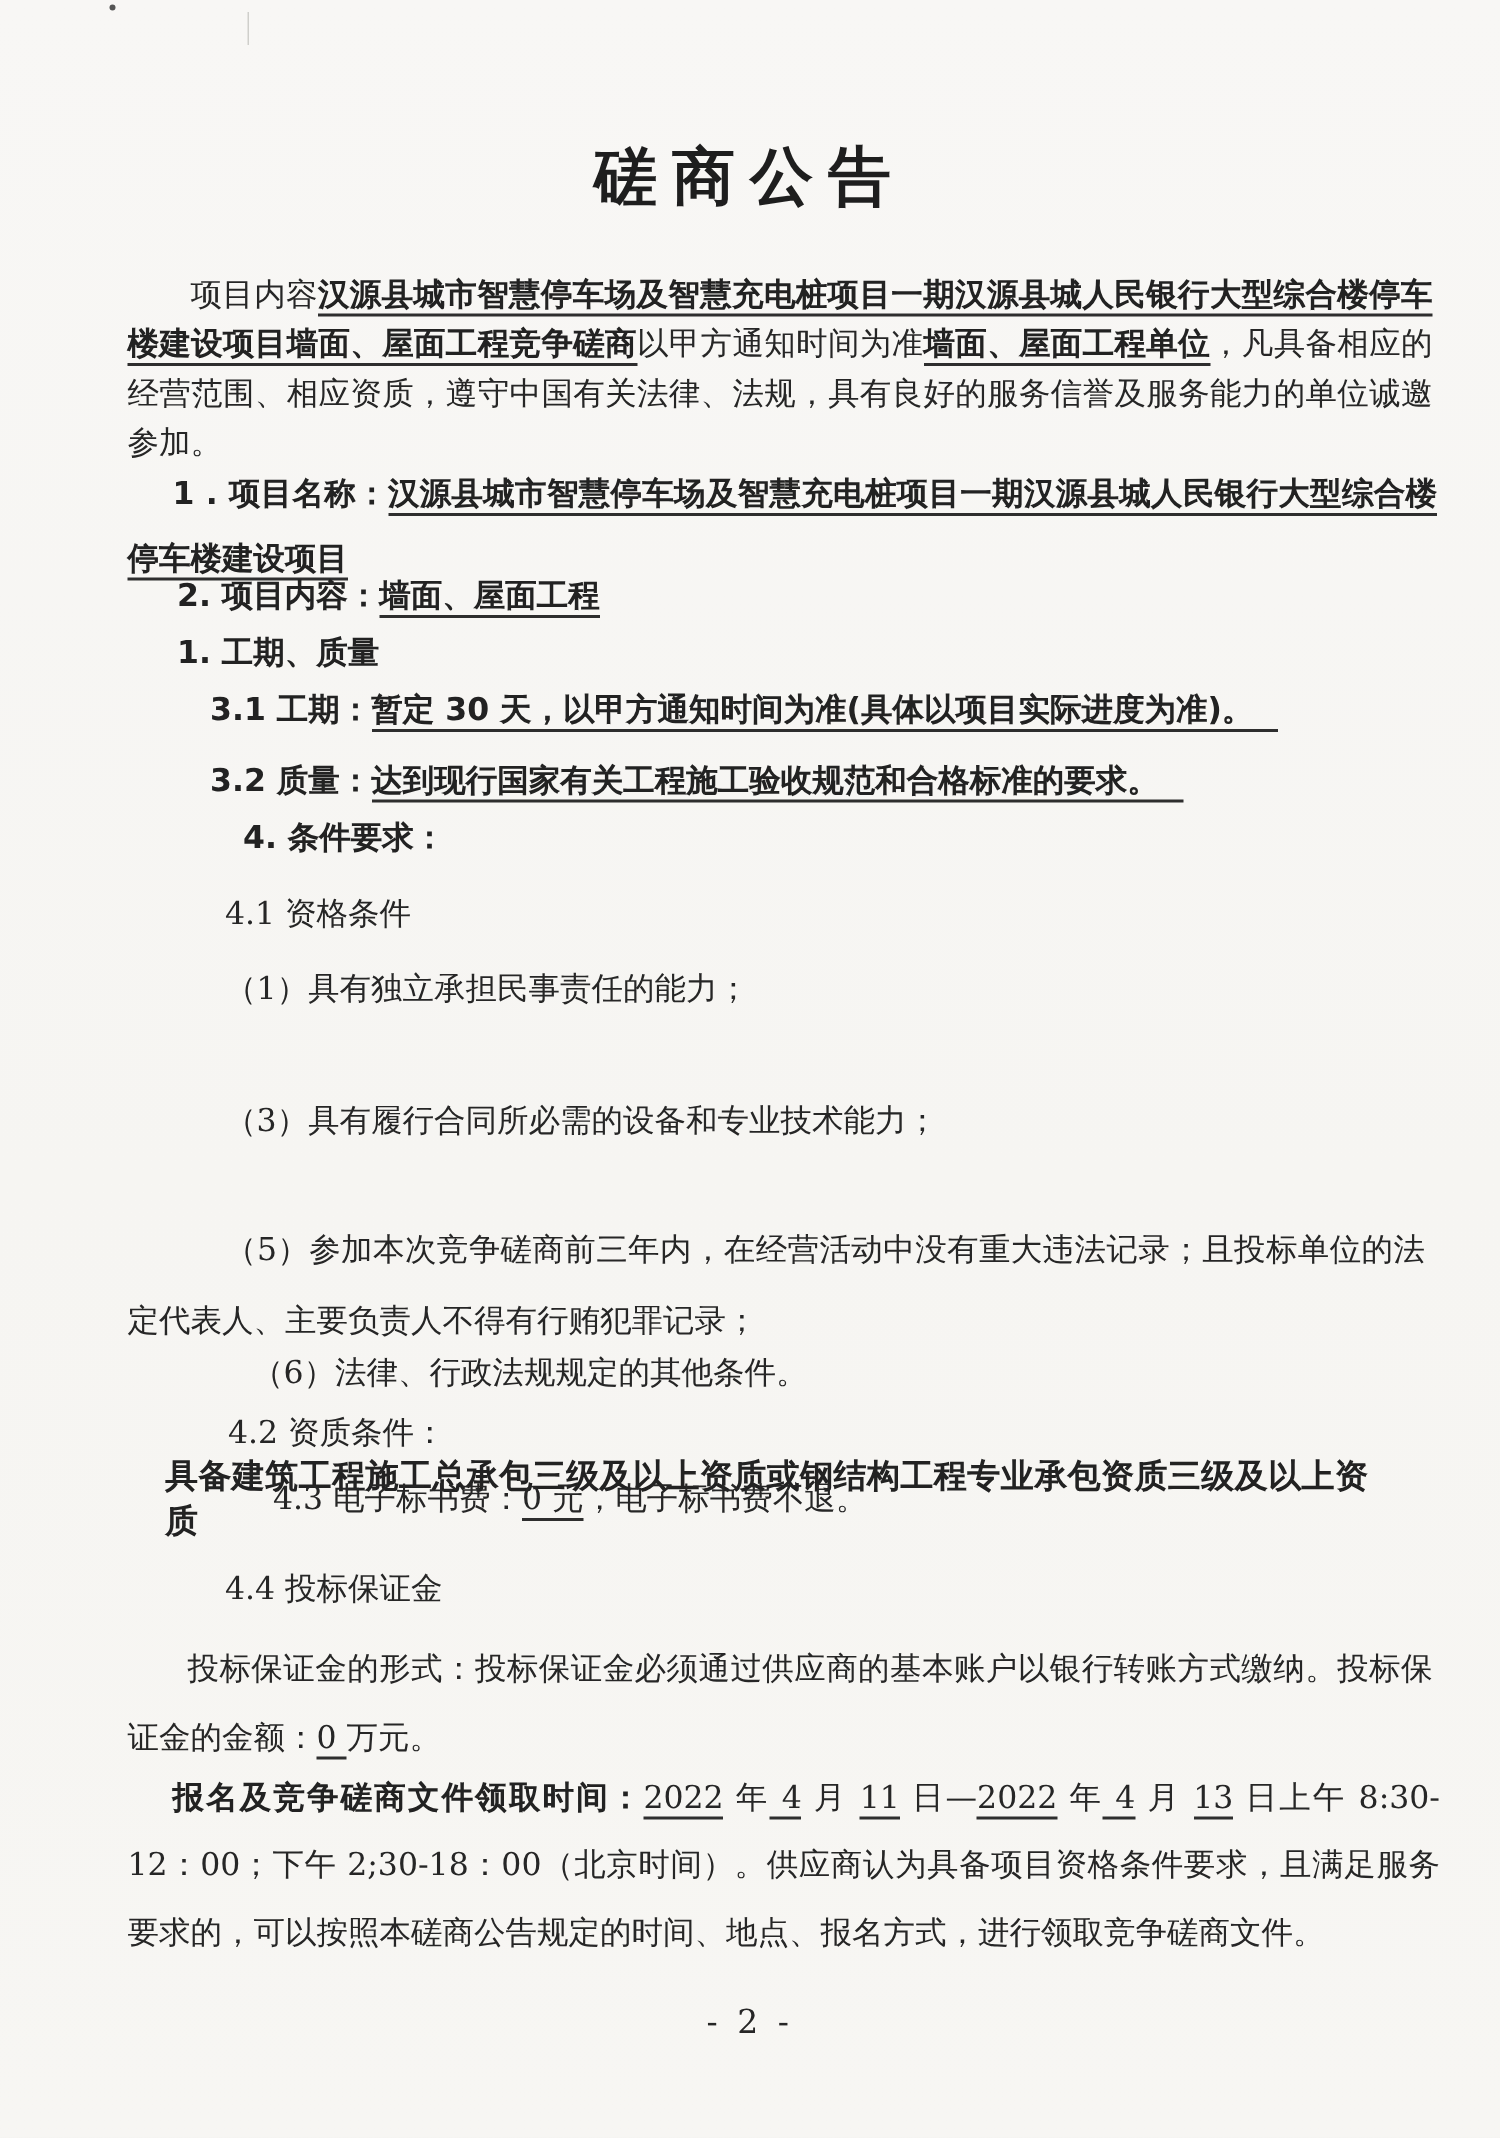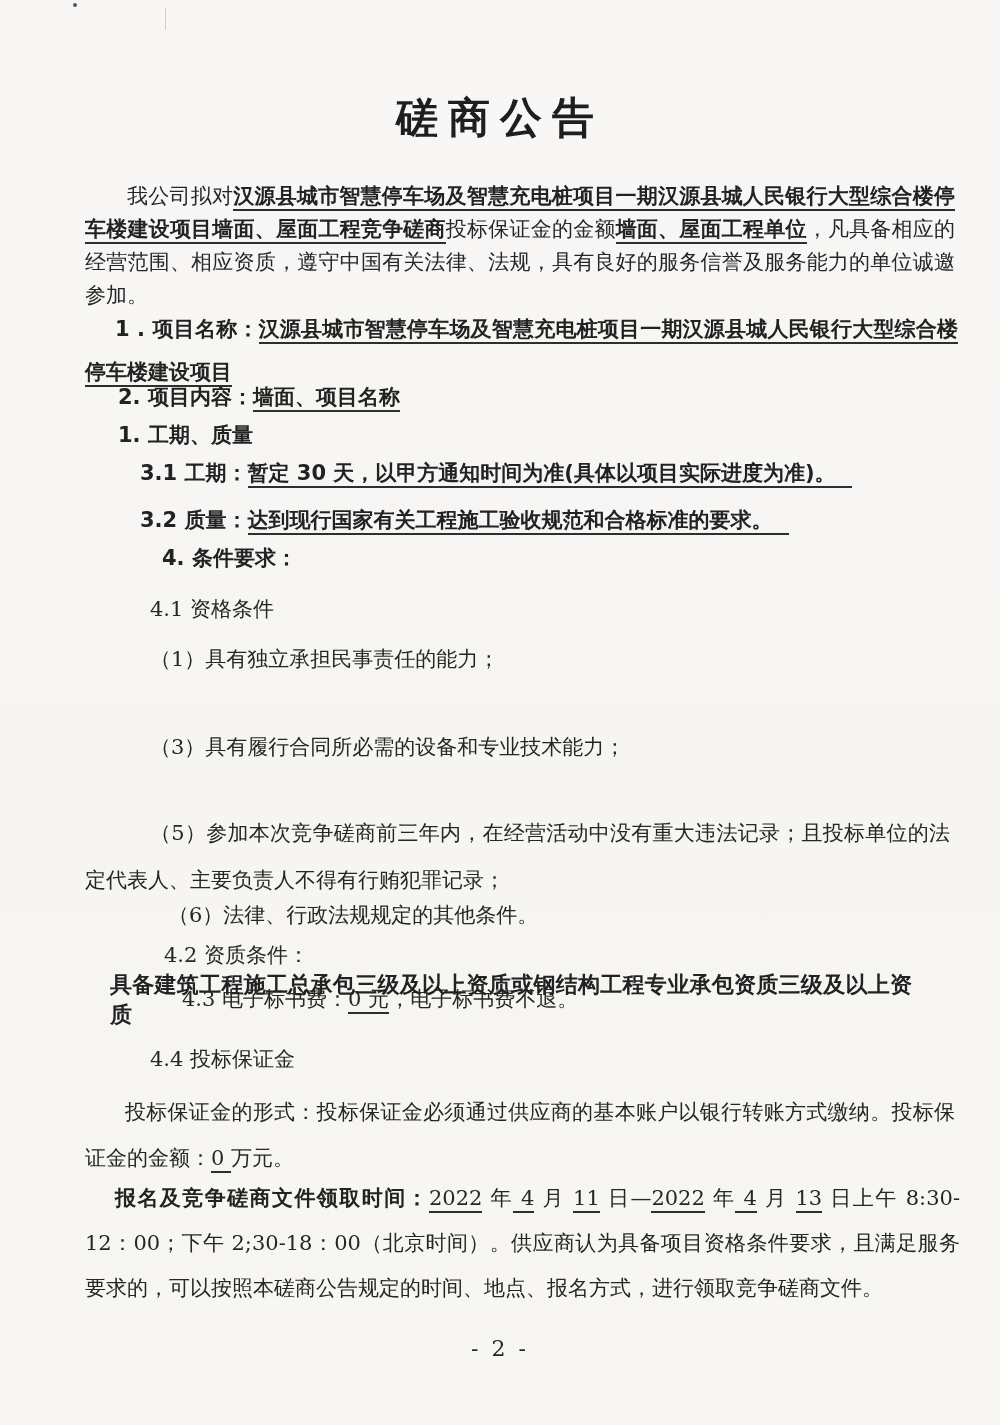--- a/index.html
+++ b/index.html
@@ -33,45 +33,45 @@
   .s31{top:458px;left:140px;right:40px;}
   .s32{top:505px;left:140px;right:40px;}
   .h4{top:543px;left:118px;margin-left:44px;}
   .s41{top:594px;left:150px;}
   .c1{top:644px;left:150px;}
   .c2{top:688px;left:150px;}
   .c3{top:732px;left:150px;}
   .c4{top:774px;left:150px;}
   .c5{top:810px;left:85px;right:50px;line-height:47px;text-indent:65px;}
   .c6{top:900px;left:168px;}
-  .s42{top:940px;left:152px;margin-left:12px;}
+  .s42{top:940px;left:152px;}
   .bold-line{top:970px;left:110px;right:88px;font-size:22px;}
   .s43{top:984px;left:150px;margin-left:32px;}
   .s44{top:1044px;left:150px;}
   .deposit{top:1089px;left:85px;right:45px;line-height:46px;text-indent:40px;}
   .signup{top:1176px;left:85px;right:40px;line-height:45px;text-indent:30px;}
   .pagenum{top:1334px;left:0;width:1000px;text-align:center;font-size:22px;letter-spacing:3px;text-indent:0;}
   .speck{position:absolute;background:#555;border-radius:50%;}
   .speck1{top:3px;left:73px;width:4px;height:4px;}
   .speck2{top:8px;left:165px;width:1px;height:22px;background:#cfcfcb;border-radius:0;}
 </style>
 </head>
 <body>
 
 <div class="page">
   <div class="speck speck1"></div>
   <div class="speck speck2"></div>
 
   <div class="title">磋商公告</div>
 
-  <div class="blk intro"><span>我公司拟对</span><span class="hei u">汉源县城市智慧停车场及智慧充电桩项目一期汉源县城人民银行大型综合楼停车楼建设项目墙面、屋面工程竞争磋商</span><span>投标保证金的金额</span><span class="hei u">墙面、屋面工程单位</span><span>，凡具备相应的经营范围、相应资质，遵守中国有关法律、法规，具有良好的服务信誉及服务能力的单位诚邀参加。</span></div>
+  <div class="blk intro"><span>项目内容</span><span class="hei u">汉源县城市智慧停车场及智慧充电桩项目一期汉源县城人民银行大型综合楼停车楼建设项目墙面、屋面工程竞争磋商</span><span>以甲方通知时间为准</span><span class="hei u">墙面、屋面工程单位</span><span>，凡具备相应的经营范围、相应资质，遵守中国有关法律、法规，具有良好的服务信誉及服务能力的单位诚邀参加。</span></div>
 
   <div class="blk item1"><span class="hei">1 . 项目名称：</span><span class="hei u">汉源县城市智慧停车场及智慧充电桩项目一期汉源县城人民银行大型综合楼停车楼建设项目</span></div>
 
-  <div class="blk item2"><span class="hei">2.  项目内容：</span><span class="hei u">墙面、项目名称</span></div>
+  <div class="blk item2"><span class="hei">2.  项目内容：</span><span class="hei u">墙面、屋面工程</span></div>
 
   <div class="blk h3 hei">1. 工期、质量</div>
 
   <div class="blk s31"><span class="hei">3.1 工期：</span><span class="hei u ext">暂定 30 天，以甲方通知时间为准(具体以项目实际进度为准)。</span></div>
 
   <div class="blk s32"><span class="hei">3.2 质量：</span><span class="hei u ext">达到现行国家有关工程施工验收规范和合格标准的要求。</span></div>
 
   <div class="blk h4 hei">4. 条件要求：</div>
 
   <div class="blk s41">4.1 资格条件</div>

